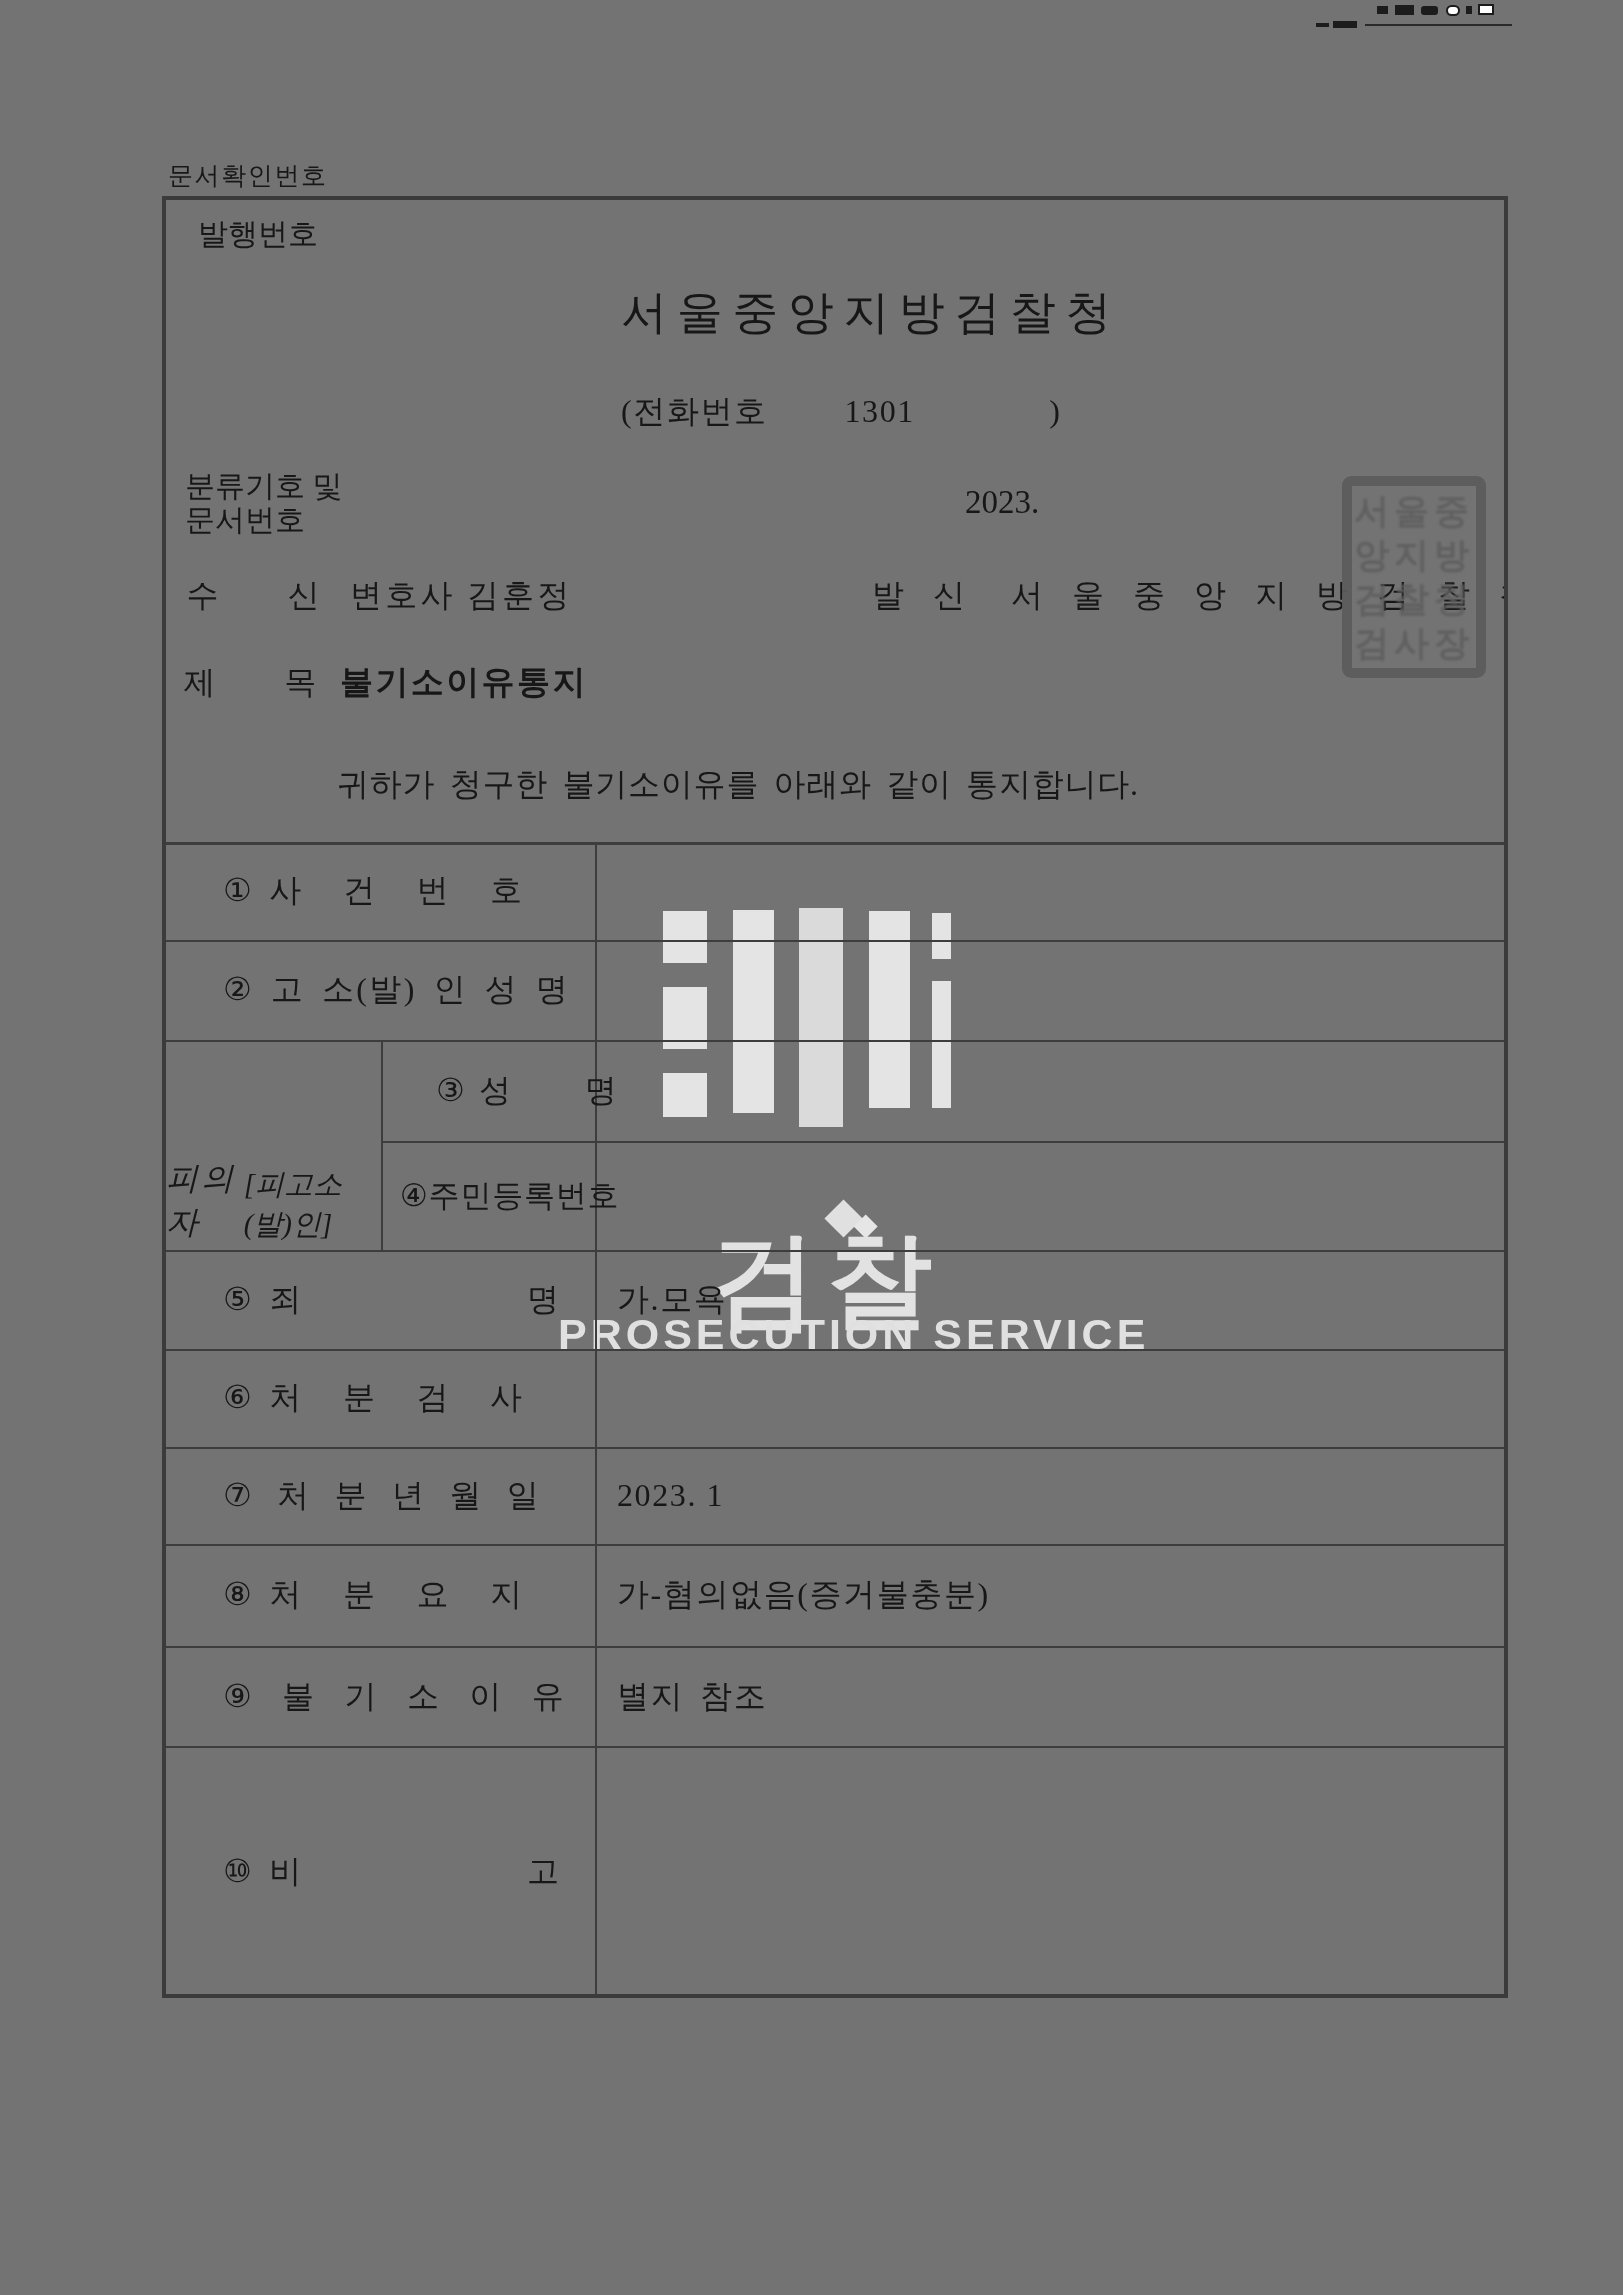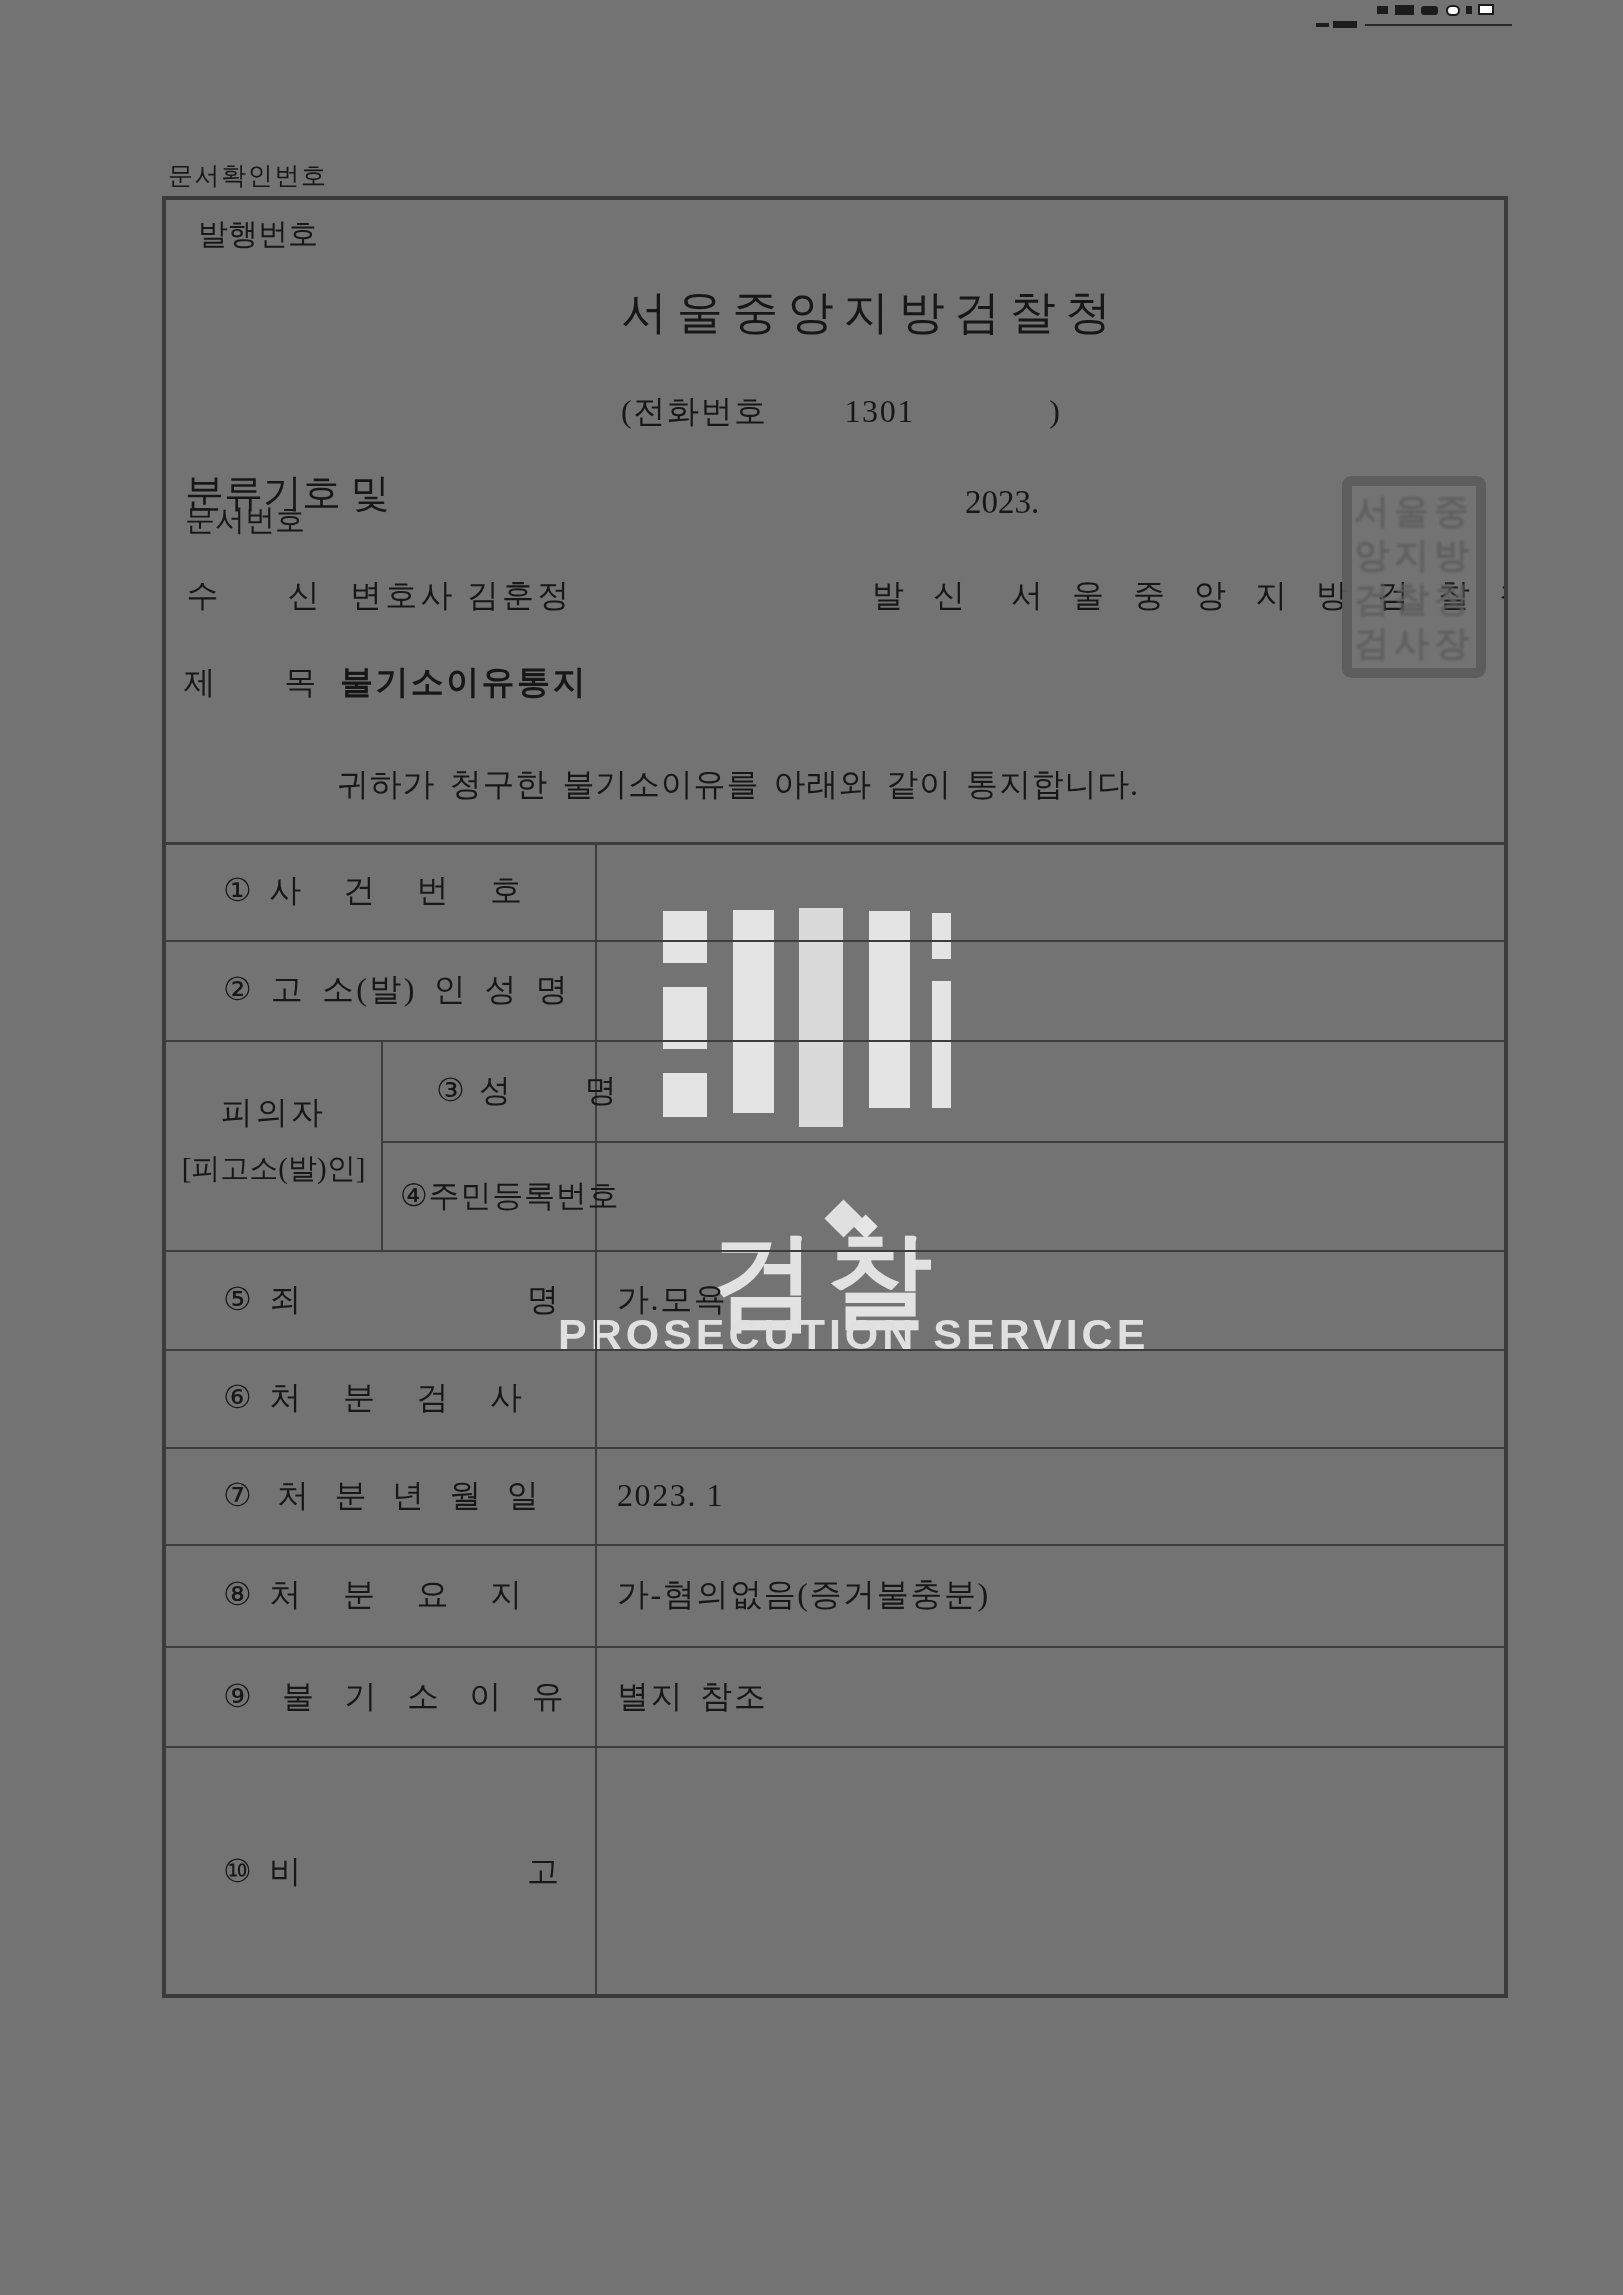--- a/index.html
+++ b/index.html
@@ -14,22 +14,22 @@
   .lbl{font-size:32px;letter-spacing:4.8px;white-space:pre;}
   .val{font-size:32px;letter-spacing:1.6px;white-space:pre;}
   .ws14{word-spacing:11px;}
   .ws20{word-spacing:16px;}
   .ws8{word-spacing:6.3px;}
   .hdr-txt{position:absolute;font-size:32px;white-space:pre;z-index:3;}
   .title{position:absolute;left:0;width:1338px;text-align:center;font-size:46px;
          letter-spacing:9.5px;transform:translateX(36px);font-weight:500;z-index:3;}
   .phone{position:absolute;left:0;width:1338px;text-align:center;font-size:32px;
          letter-spacing:1.6px;transform:translateX(6.3px);white-space:pre;z-index:3;}
-  .suspect-cell{position:absolute;display:flex;flex-direction:column;align-items:center;
-                justify-content:center;z-index:3;}
+  .suspect-cell{position:absolute;display:flex;flex-direction:row;align-items:flex-end;
+                justify-content:center;z-index:3;font-style:italic;}
   
   .wm{position:absolute;z-index:1;}
   .wm-bar{position:absolute;background:#e4e4e4;}
   .wm-kr{position:absolute;font-family:"Liberation Sans","DejaVu Sans",sans-serif;
          font-weight:bold;font-size:105px;letter-spacing:11px;color:#e2e2e2;z-index:1;}
   .wm-en{position:absolute;font-family:"Liberation Sans","DejaVu Sans",sans-serif;
          font-weight:bold;font-size:43px;letter-spacing:4px;color:#e0e0e0;z-index:1;white-space:pre;margin-left:21px;}
   
   .seal{position:absolute;left:1176px;top:276px;width:144px;height:202px;
         border:10.3px solid #5c5c5c;border-radius:9.5px;box-sizing:border-box;
@@ -76,21 +76,21 @@
     <div class="flower" style="left:691px;top:1018px;width:17.4px;height:17.4px;background:#e6e6e6;"></div>
     <div class="wm-kr" style="left:545px;top:1011px;">검찰</div>
     <div class="wm-en" style="left:371px;top:1110px;">PROSECUTION SERVICE</div>
 
     <div class="hdr-txt" style="left:32px;top:14.3px;font-size:30px;">발행번호</div>
 
     <div class="title" style="top:82px;">서울중앙지방검찰청</div>
 
     <div class="phone" style="top:190px;">(전화번호　　 1301　　　　)</div>
 
-    <div class="hdr-txt" style="left:19px;top:266px;font-size:39px;">분류기호 및</div>
+    <div class="hdr-txt" style="left:19px;top:266px;font-size:30px;">분류기호 및</div>
     <div class="hdr-txt" style="left:19px;top:300px;font-size:30px;">문서번호</div>
     <div class="hdr-txt" style="left:799px;top:284px;font-size:33px;">2023.</div>
 
     <div class="hdr-txt" style="left:20.6px;top:374px;letter-spacing:1.6px;">수　　신</div>
     <div class="hdr-txt" style="left:184px;top:374px;letter-spacing:3.2px;">변호사 김훈정</div>
 
     <div class="hdr-txt" style="left:706px;top:374px;letter-spacing:29px;">발신</div>
     <div class="hdr-txt" style="left:845px;top:374px;letter-spacing:29px;">서울중앙지방검찰청검사장</div>
 
     <div class="hdr-txt" style="left:17.4px;top:461px;letter-spacing:1.6px;">제　　목</div>

